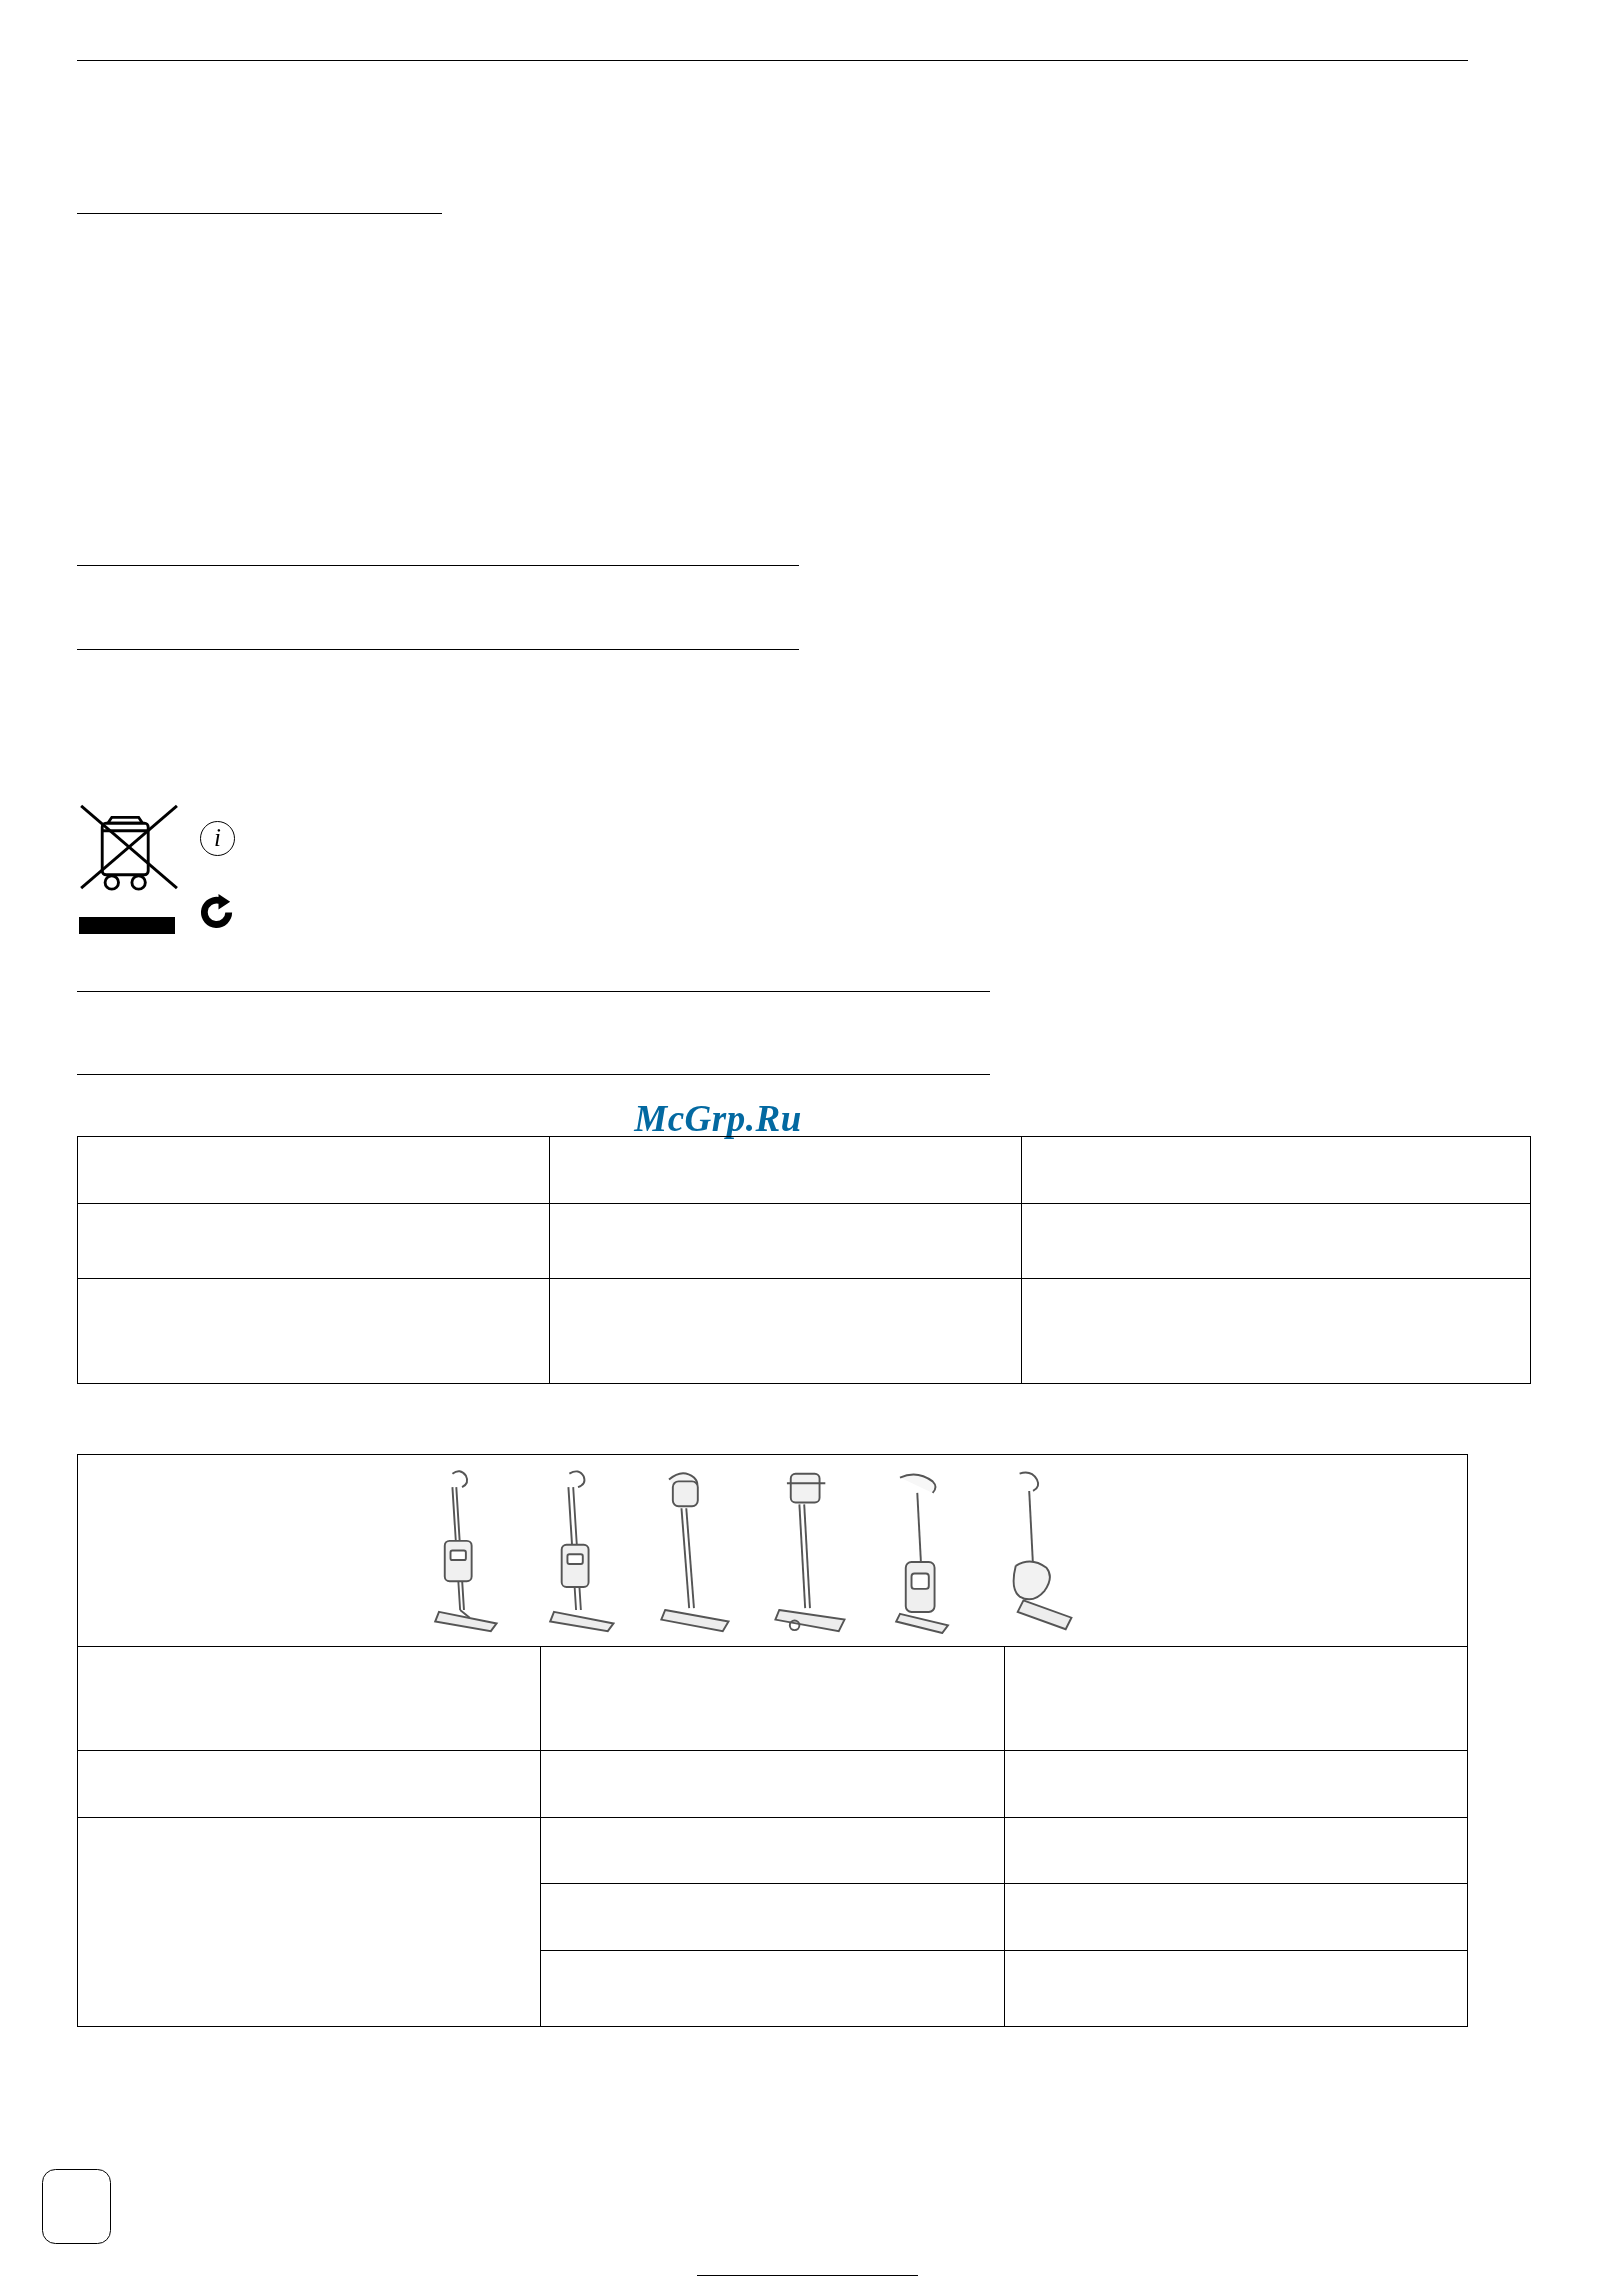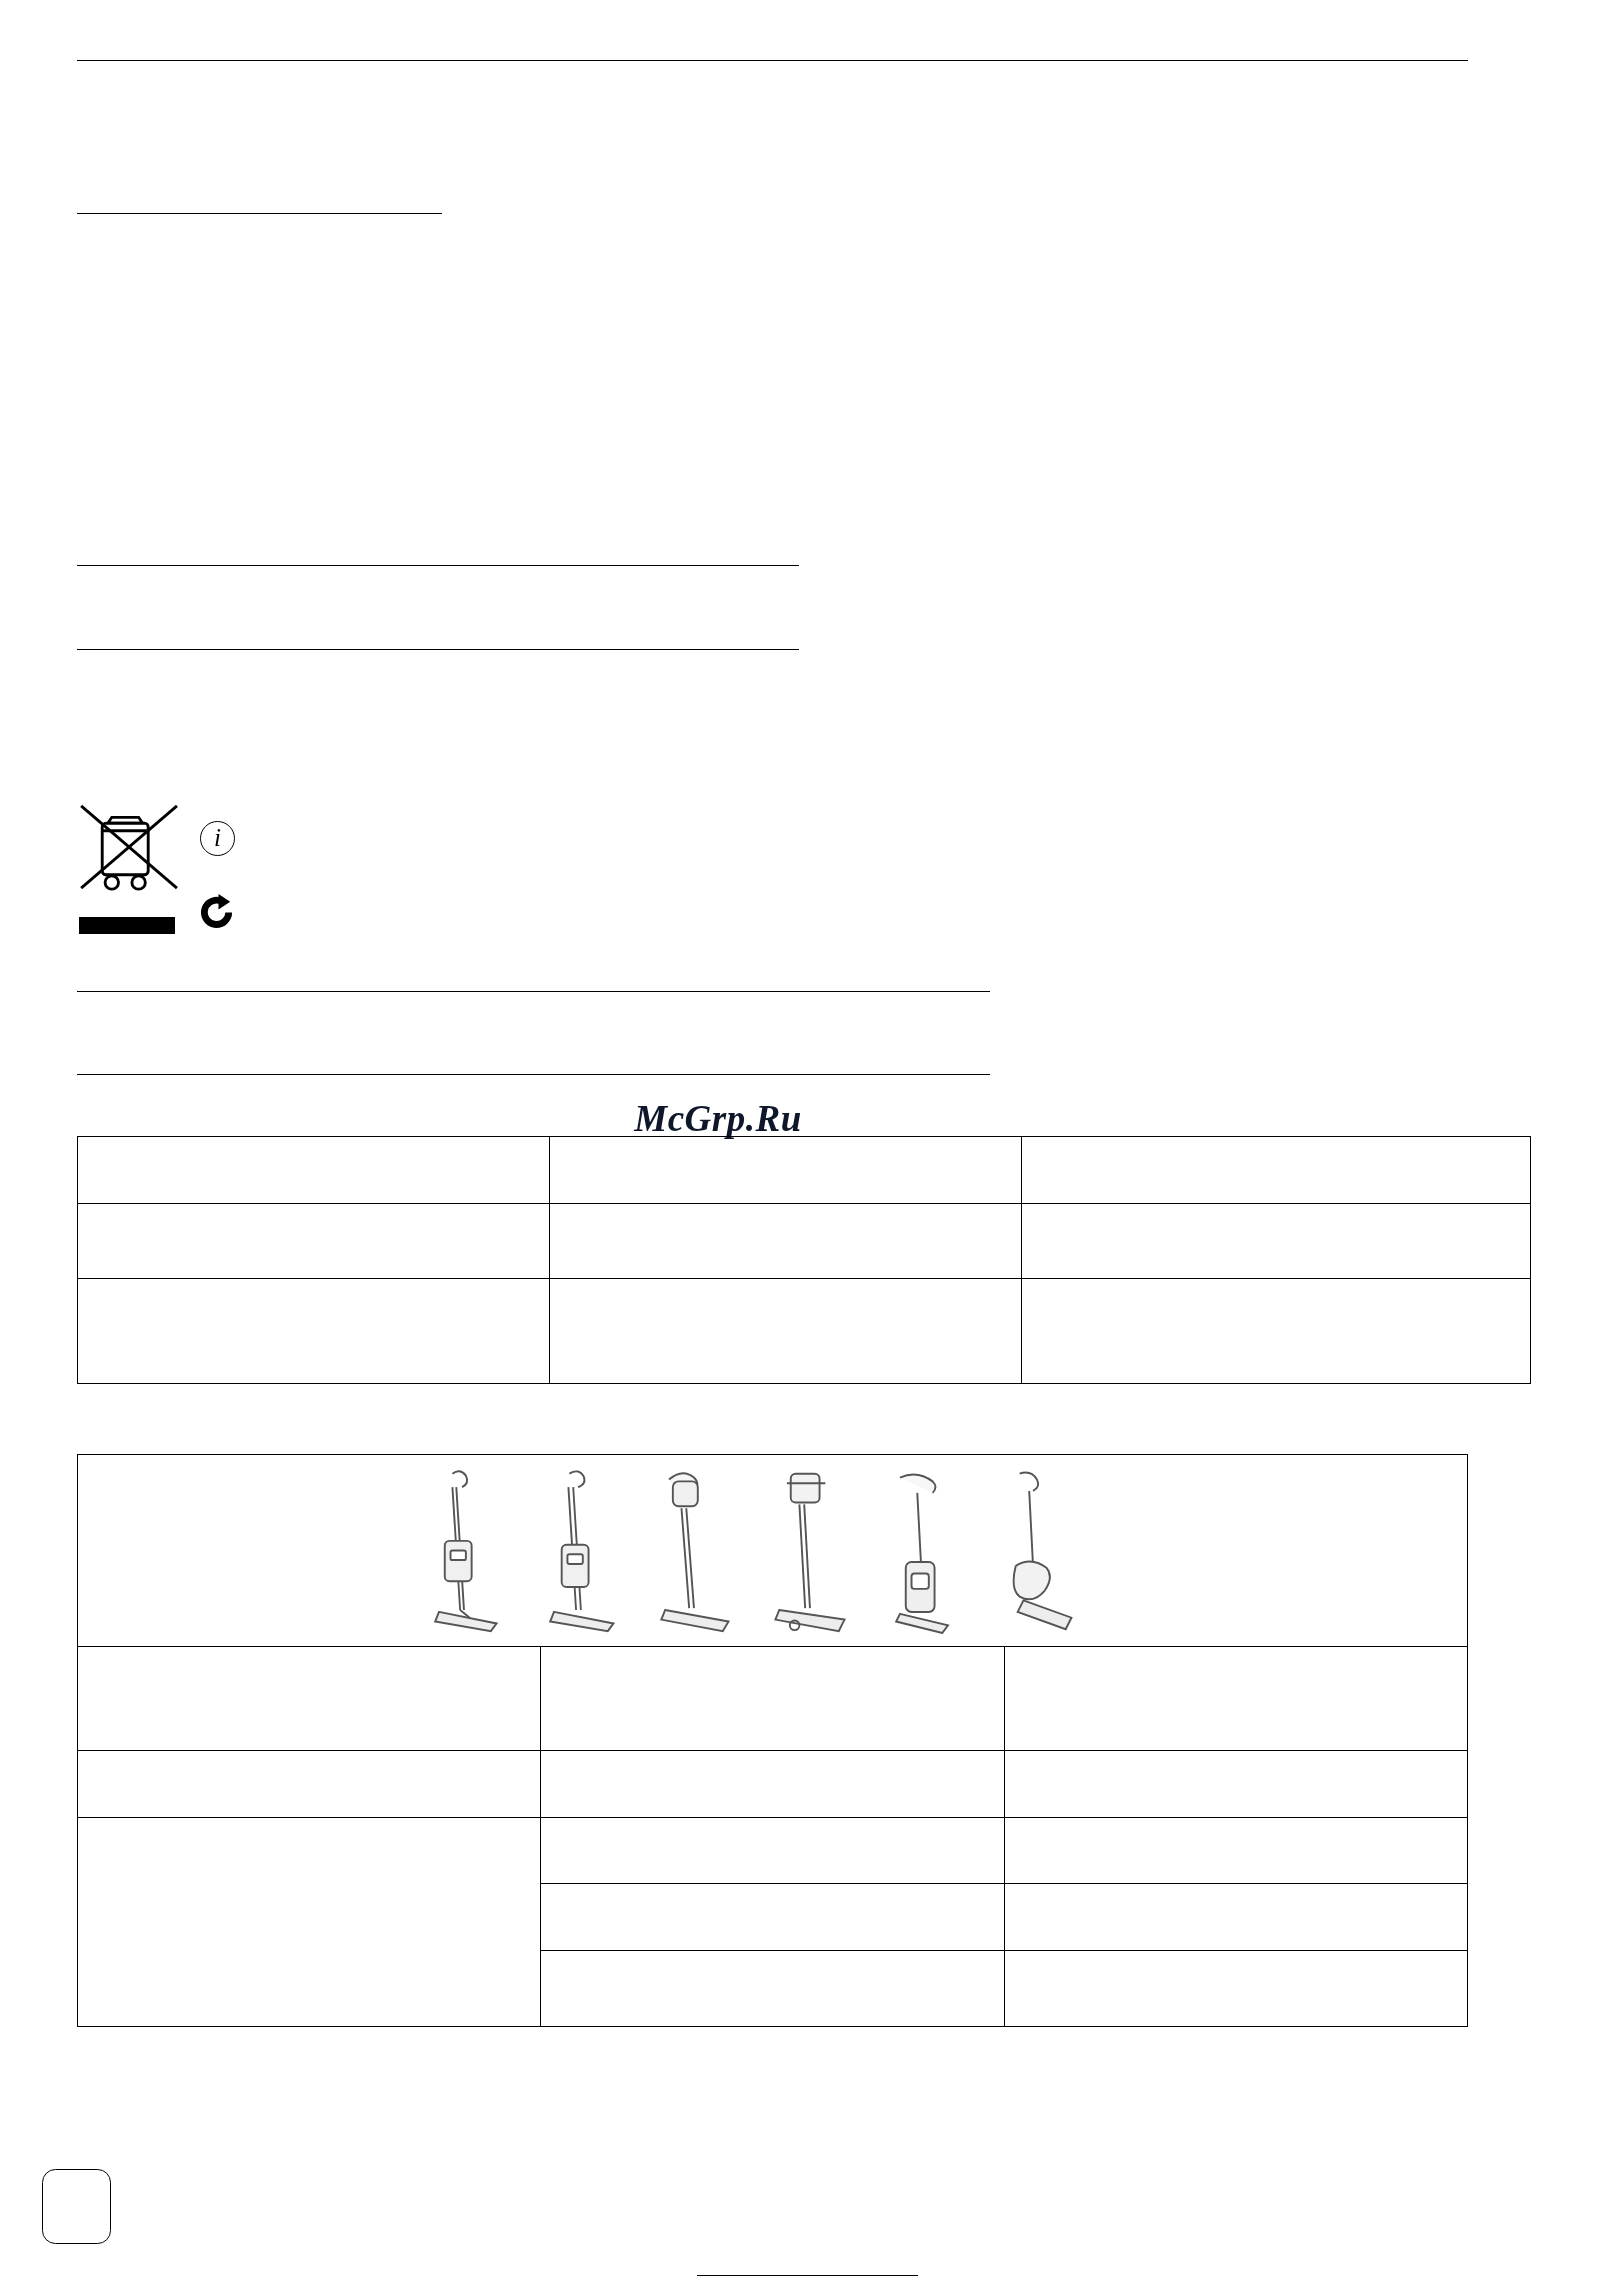--- a/index.html
+++ b/index.html
@@ -77,21 +77,21 @@
   .watermark {
     position: absolute;
     left: 0;
     top: 1097px;
     width: 1436px;
     text-align: center;
     font-family: "Liberation Serif", serif;
     font-style: italic;
     font-weight: bold;
     font-size: 37px;
-    color: #0f172a;
+    color: #0369a1;
     letter-spacing: 0.5px;
   }
 
   
   table.doc-table {
     position: absolute;
     border-collapse: collapse;
     table-layout: fixed;
   }
   table.doc-table td {

